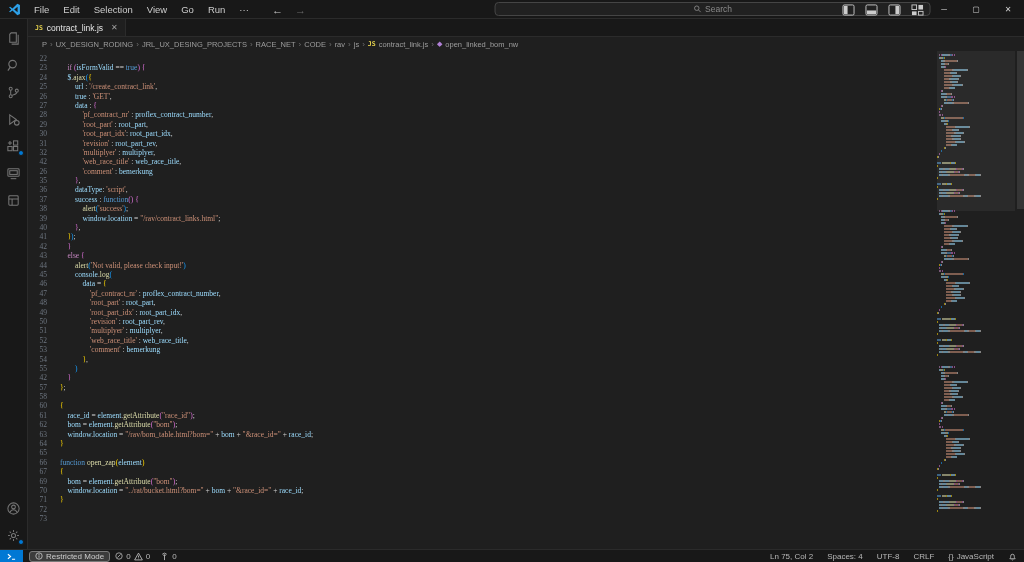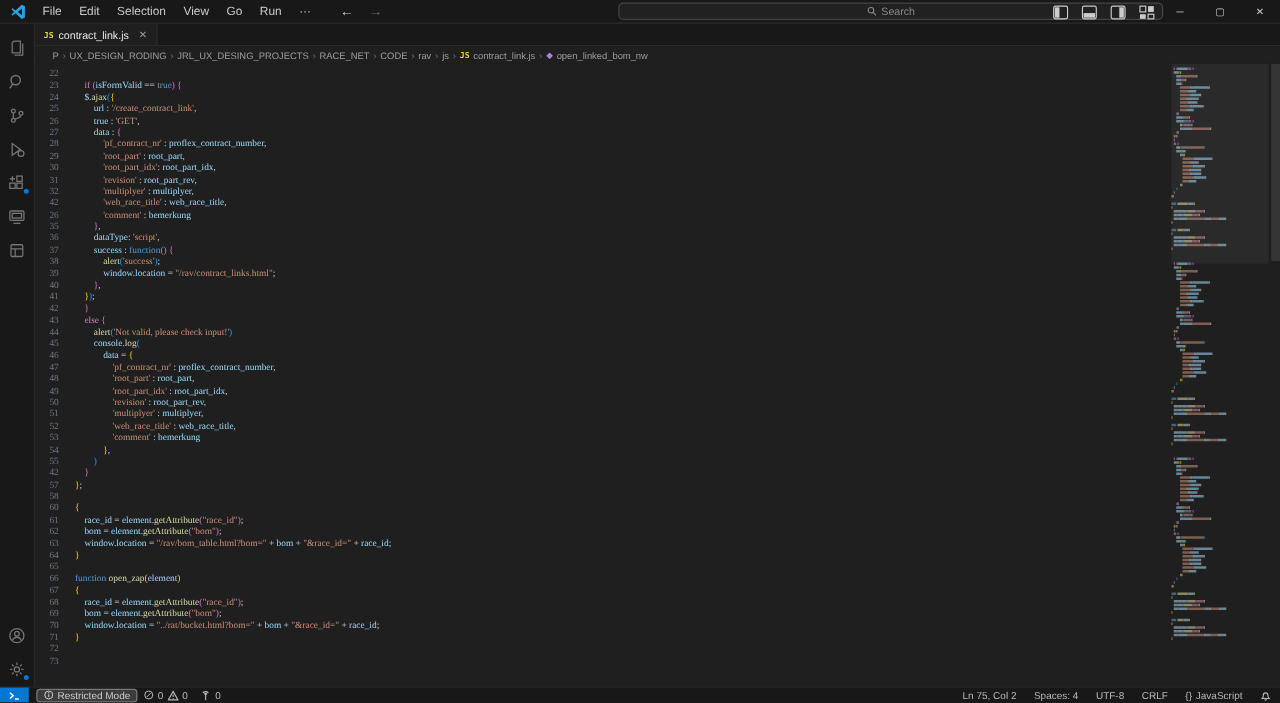--- a/index.html
+++ b/index.html
@@ -254,21 +254,20 @@
           <div class="cl"><span class="g">57</span><span class="tk-b1">}</span><span class="tk-pln">;</span></div>
           <div class="cl"><span class="g">58</span></div>
           <div class="cl"><span class="g">60</span><span class="tk-b1">{</span></div>
           <div class="cl"><span class="g">61</span><span class="tk-pln">    </span><span class="tk-v">race_id</span><span class="tk-pln"> = </span><span class="tk-v">element</span><span class="tk-pln">.</span><span class="tk-f">getAttribute</span><span class="tk-b2">(</span><span class="tk-s">"race_id"</span><span class="tk-b2">)</span><span class="tk-pln">;</span></div>
           <div class="cl"><span class="g">62</span><span class="tk-pln">    </span><span class="tk-v">bom</span><span class="tk-pln"> = </span><span class="tk-v">element</span><span class="tk-pln">.</span><span class="tk-f">getAttribute</span><span class="tk-b2">(</span><span class="tk-s">"bom"</span><span class="tk-b2">)</span><span class="tk-pln">;</span></div>
           <div class="cl"><span class="g">63</span><span class="tk-pln">    </span><span class="tk-v">window</span><span class="tk-pln">.</span><span class="tk-v">location</span><span class="tk-pln"> = </span><span class="tk-s">"/rav/bom_table.html?bom="</span><span class="tk-pln"> + </span><span class="tk-v">bom</span><span class="tk-pln"> + </span><span class="tk-s">"&amp;race_id="</span><span class="tk-pln"> + </span><span class="tk-v">race_id</span><span class="tk-pln">;</span></div>
           <div class="cl"><span class="g">64</span><span class="tk-b1">}</span></div>
           <div class="cl"><span class="g">65</span></div>
           <div class="cl"><span class="g">66</span><span class="tk-kw">function</span><span class="tk-pln"> </span><span class="tk-f">open_zap</span><span class="tk-b1">(</span><span class="tk-v">element</span><span class="tk-b1">)</span></div>
           <div class="cl"><span class="g">67</span><span class="tk-b1">{</span></div>
-          <div class="cl"><span class="g">68</span><span class="tk-pln">    </span><span class="tk-v">race_id</span><span class="tk-pln"> = </span><span class="tk-v">element</span><span class="tk-pln">.</span><span class="tk-f">getAttribute</span><span class="tk-b2">(</span><span class="tk-s">"race_id"</span><span class="tk-b2">)</span><span class="tk-pln">;</span></div>
           <div class="cl"><span class="g">69</span><span class="tk-pln">    </span><span class="tk-v">bom</span><span class="tk-pln"> = </span><span class="tk-v">element</span><span class="tk-pln">.</span><span class="tk-f">getAttribute</span><span class="tk-b2">(</span><span class="tk-s">"bom"</span><span class="tk-b2">)</span><span class="tk-pln">;</span></div>
           <div class="cl"><span class="g">70</span><span class="tk-pln">    </span><span class="tk-v">window</span><span class="tk-pln">.</span><span class="tk-v">location</span><span class="tk-pln"> = </span><span class="tk-s">"../rat/bucket.html?bom="</span><span class="tk-pln"> + </span><span class="tk-v">bom</span><span class="tk-pln"> + </span><span class="tk-s">"&amp;race_id="</span><span class="tk-pln"> + </span><span class="tk-v">race_id</span><span class="tk-pln">;</span></div>
           <div class="cl"><span class="g">71</span><span class="tk-b1">}</span></div>
           <div class="cl"><span class="g">72</span></div>
           <div class="cl"><span class="g">73</span></div>
         </div>
       <div class="minimap" id="minimap-content">
           <div class="mrow"></div>
           <div class="mrow"><span class="mtk tk-ctl" style="margin-left: 2.2px; width: 1.1px;"></span><span class="mtk tk-b2" style="margin-left: 0.55px; width: 1px;"></span><span class="mtk tk-v" style="margin-left: 0px; width: 6.05px;"></span><span class="mtk tk-pln" style="margin-left: 0px; width: 2.2px;"></span><span class="mtk tk-kw" style="margin-left: 0px; width: 2.2px;"></span><span class="mtk tk-b2" style="margin-left: 0px; width: 1px;"></span><span class="mtk tk-b2" style="margin-left: 0.55px; width: 1px;"></span></div>
           <div class="mrow"><span class="mtk tk-v" style="margin-left: 2.2px; width: 1px;"></span><span class="mtk tk-pln" style="margin-left: 0px; width: 1px;"></span><span class="mtk tk-f" style="margin-left: 0px; width: 2.2px;"></span><span class="mtk tk-b3" style="margin-left: 0px; width: 1px;"></span><span class="mtk tk-b1" style="margin-left: 0px; width: 1px;"></span></div>

